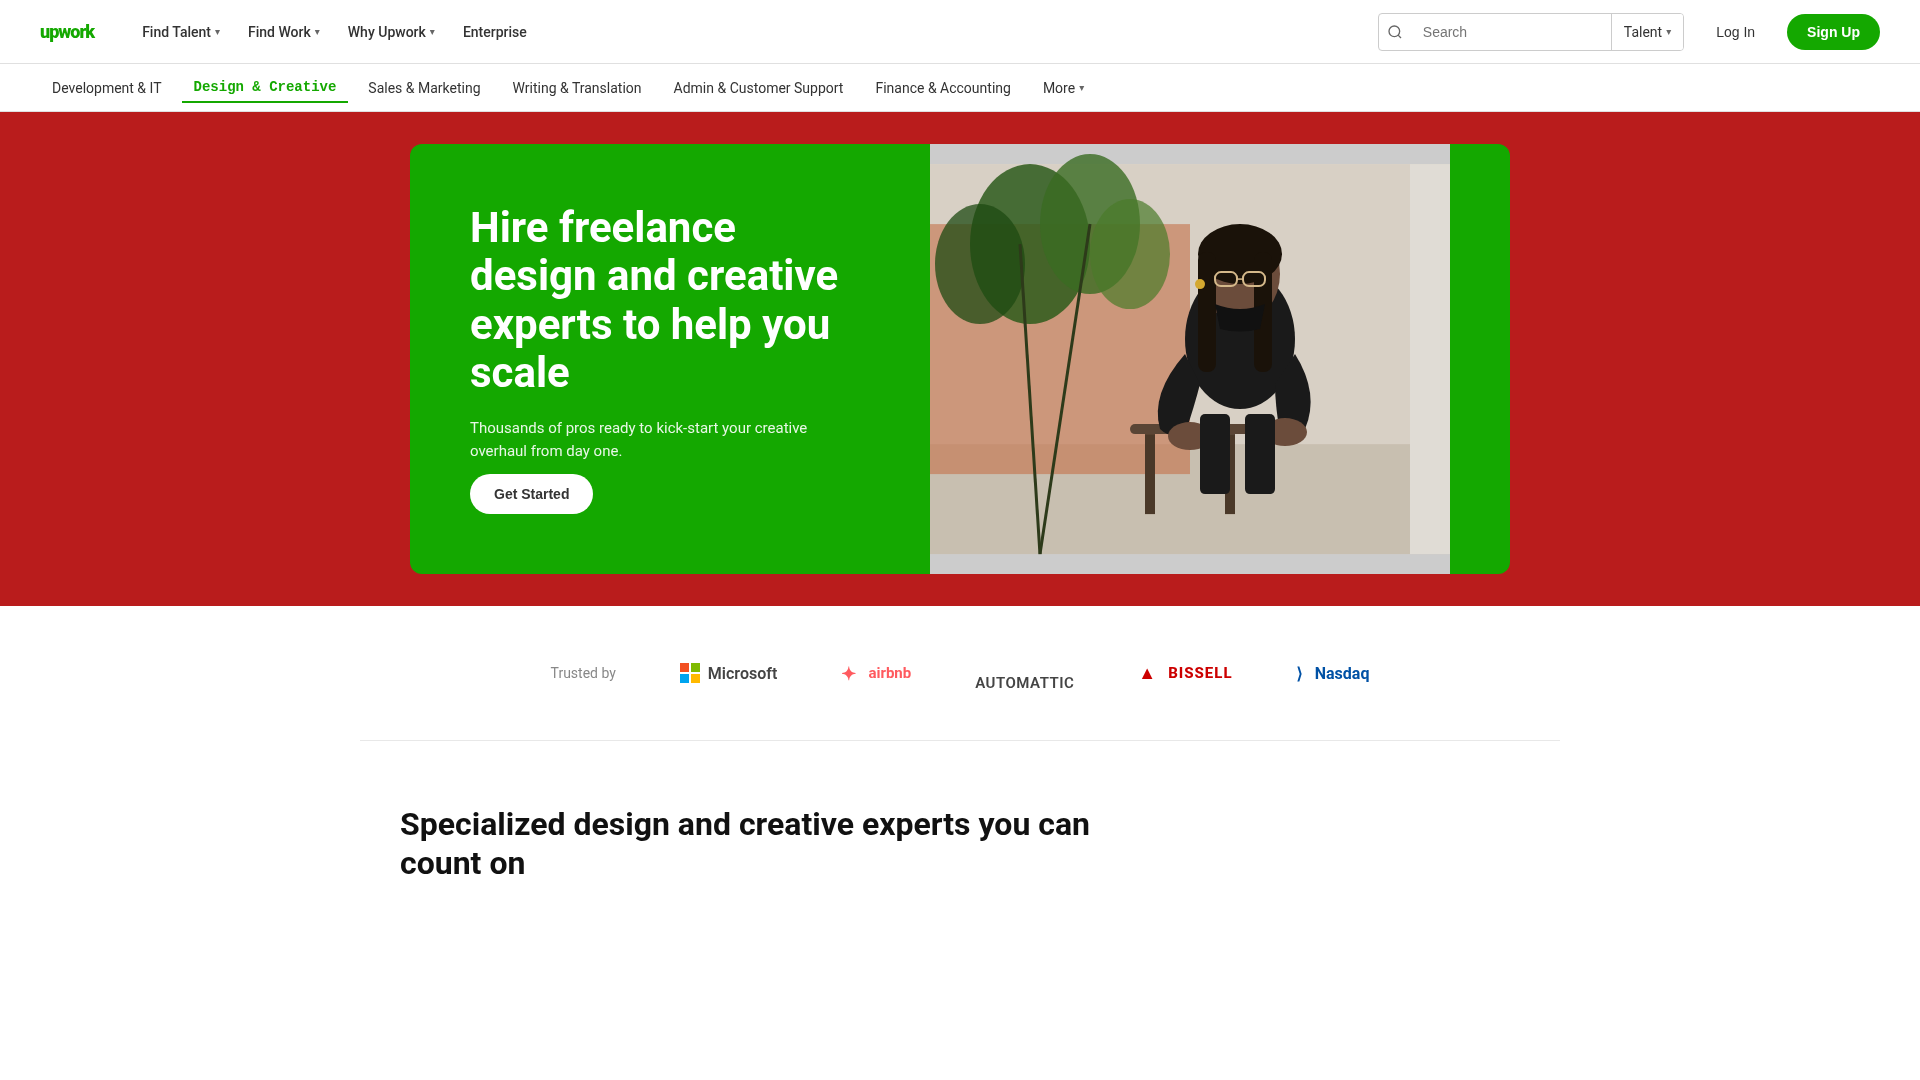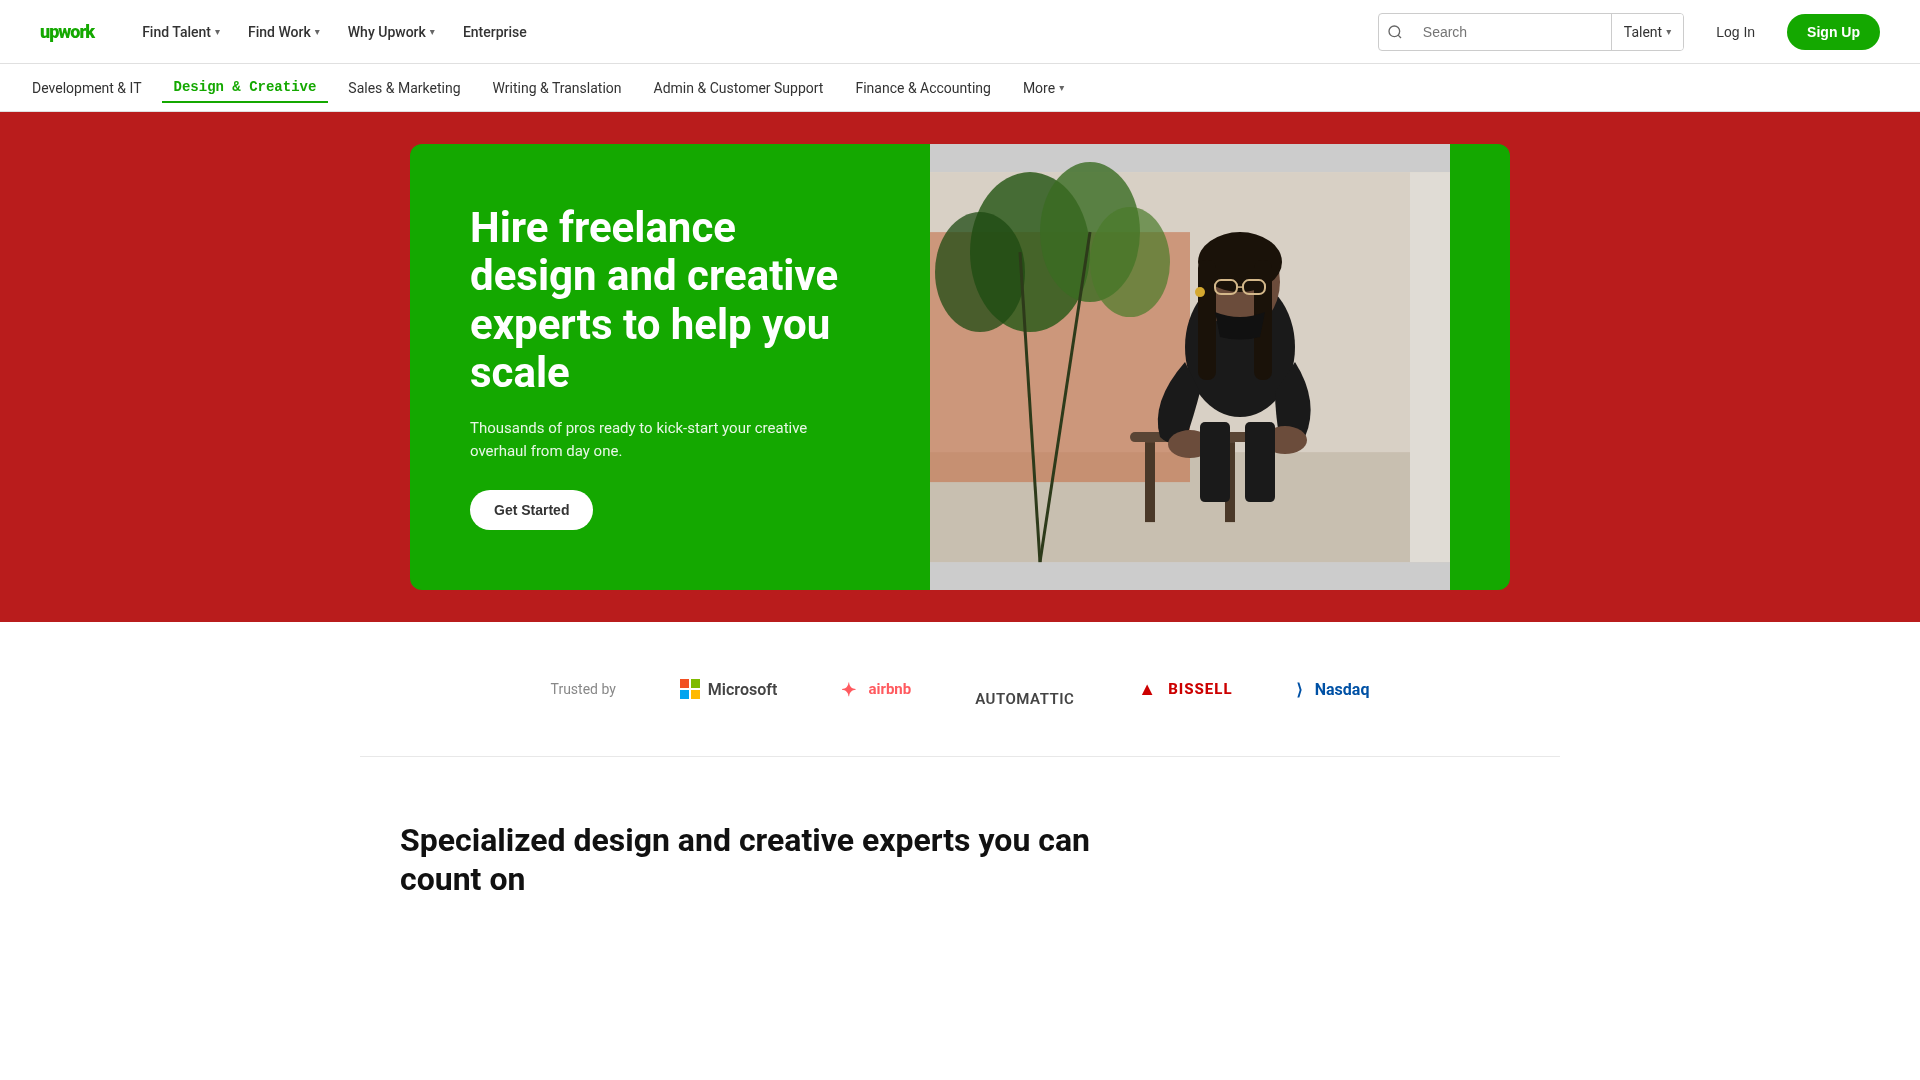--- a/index.html
+++ b/index.html
@@ -101,21 +101,21 @@
       border: none;
       border-radius: 24px;
       padding: 10px 20px;
       cursor: pointer;
     }
 
     
     .sub-nav {
       display: flex;
       align-items: center;
-      padding: 0 20px;
+      padding: 0 40px;
       height: 48px;
       border-bottom: 1px solid #e0e0e0;
       background: #fff;
       gap: 8px;
     }
     .sub-nav-item {
       font-size: 14px;
       color: #333;
       padding: 6px 12px;
       cursor: pointer;
@@ -162,21 +162,21 @@
       font-size: 42px;
       font-weight: 700;
       color: #fff;
       line-height: 1.15;
       margin-bottom: 20px;
     }
     .hero-subtitle {
       font-size: 15px;
       color: rgba(255,255,255,0.9);
       line-height: 1.5;
-      margin-bottom: 28px;
+      margin-bottom: 12px;
       max-width: 380px;
     }
     .get-started-btn {
       display: inline-block;
       background: #fff;
       color: #333;
       font-size: 14px;
       font-weight: 600;
       padding: 12px 24px;
       border-radius: 24px;

